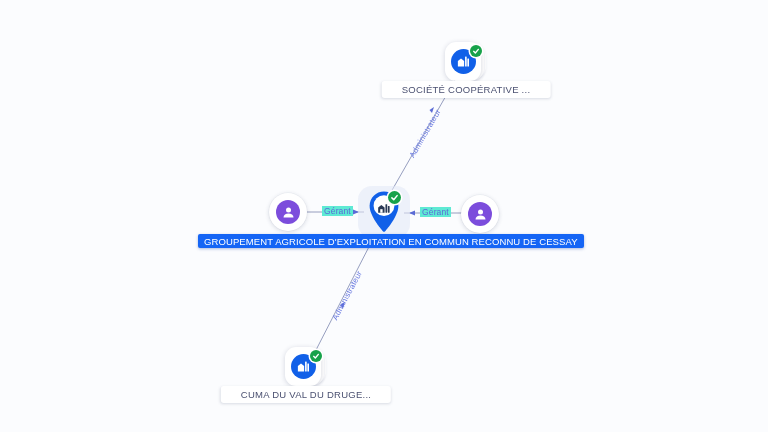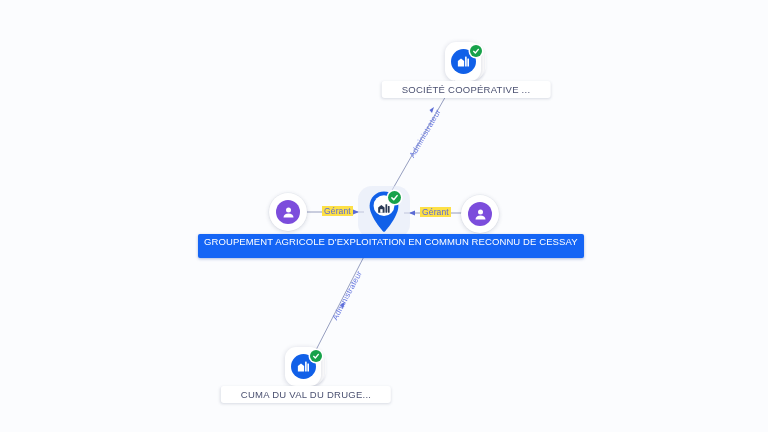--- a/index.html
+++ b/index.html
@@ -31,21 +31,21 @@
     pointer-events: none;
   }
 
   
   .edge-label {
     position: absolute;
     font-size: 8.5px;
     color: #5b6bd6;
     letter-spacing: 0.15px;
     white-space: nowrap;
-    background: #fde047;
+    background: #5eead4;
     padding: 0 2px;
     transform-origin: center center;
   }
   .edge-label.diag {
     color: #6a7ae0;
     font-size: 8px;
     letter-spacing: 0.2px;
     background: transparent;
     padding: 0;
   }
@@ -176,21 +176,21 @@
     box-shadow: none;
     color: #4a5070;
     padding: 2px 3px;
   }
 
   
   #selected-banner {
     position: absolute;
     left: 198px;
     top: 234px;
-    height: 24px;
+    height: 14px;
     line-height: 15px;
     padding: 0 6px;
     background: #1565f5;
     color: #ffffff;
     font-size: 9.5px;
     letter-spacing: 0.1px;
     white-space: nowrap;
     border-radius: 2px;
     box-shadow: 0 1px 3px rgba(20,60,160,0.35);
     z-index: 40;

